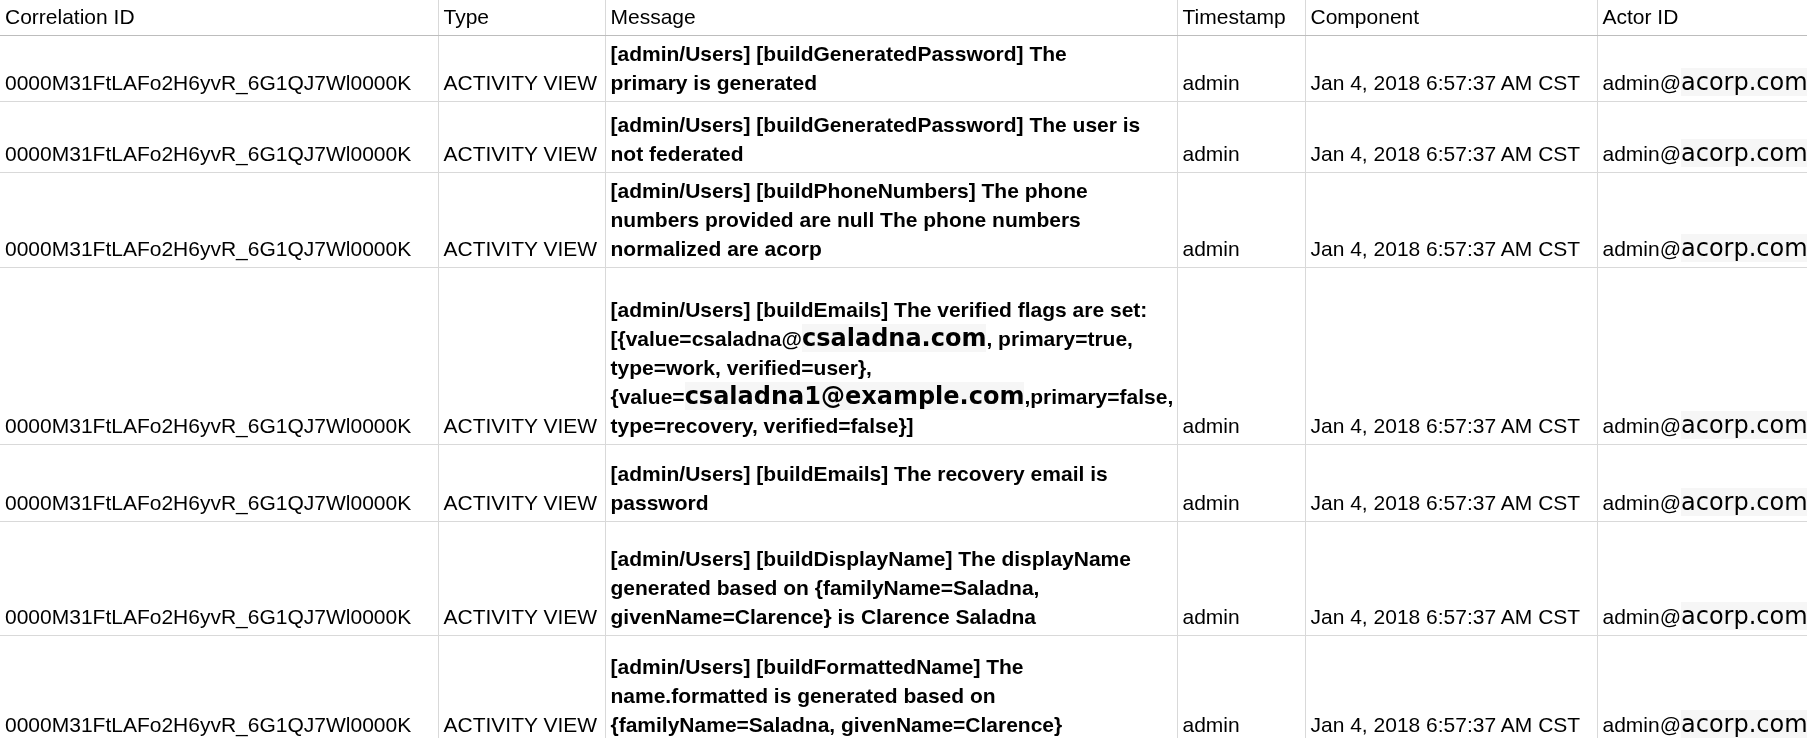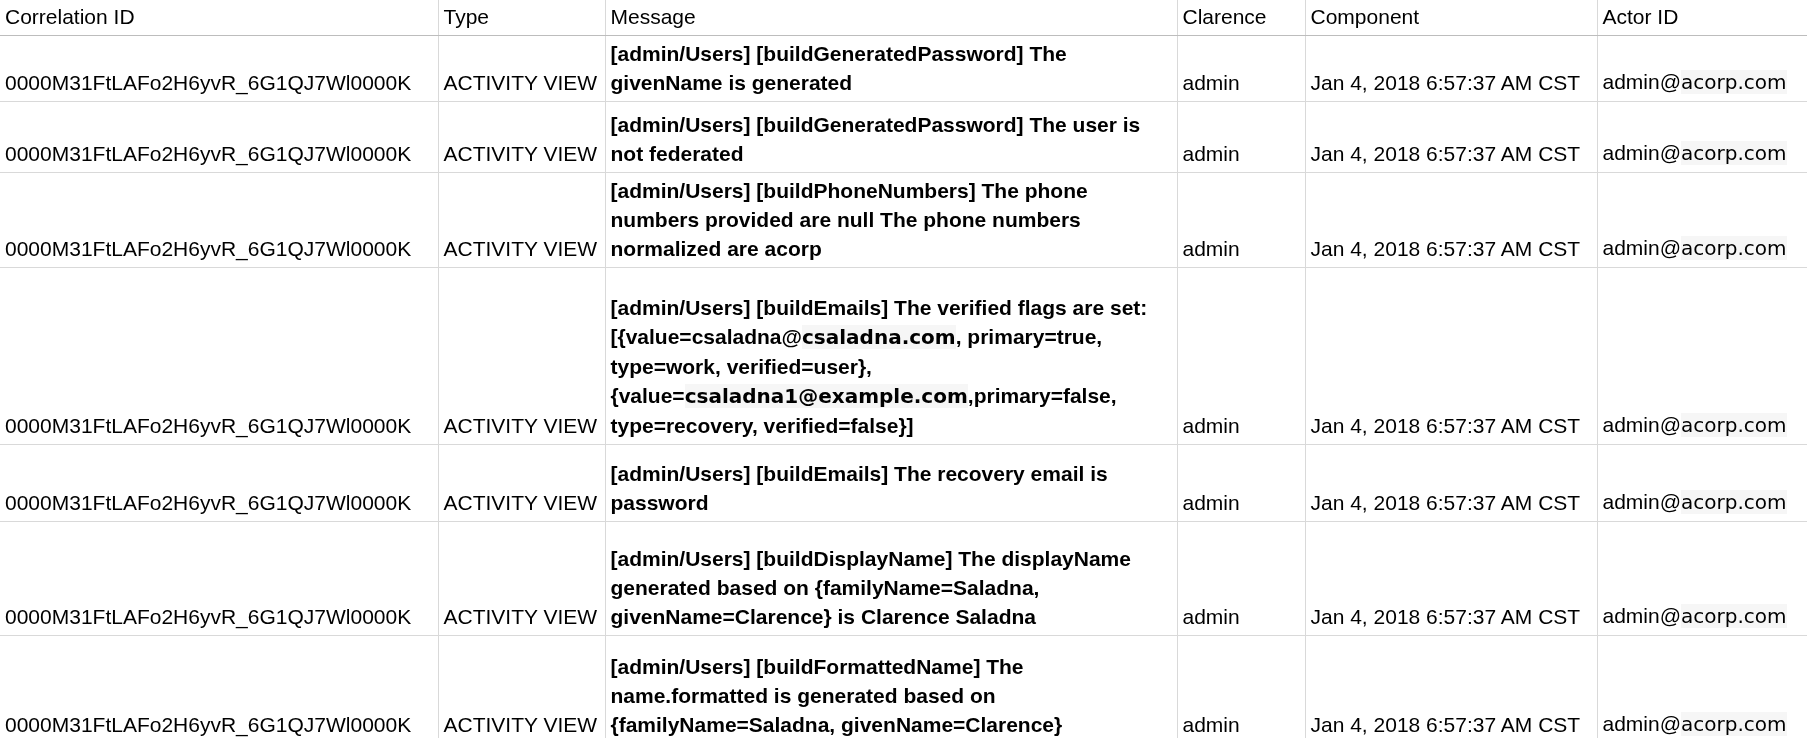--- a/index.html
+++ b/index.html
@@ -58,53 +58,53 @@
   tbody tr:nth-of-type(6) { height: 114px; }
   tbody tr:nth-of-type(7) { height: 107px; }
 
   td .msg-line {
     display: block;
     white-space: nowrap;
     font-weight: bold;
   }
   .redacted {
     font-family: "DejaVu Sans", sans-serif;
-    font-size: 20px;
+    font-size: 24px;
     background: #f6f6f6;
   }
 </style>
 </head>
 <body>
 
 <table class="grid">
   <colgroup>
     <col class="c0">
       <col class="c1">
       <col class="c2">
       <col class="c3">
       <col class="c4">
       <col class="c5">
   </colgroup>
   <thead>
     <tr>
       <th>Correlation ID</th>
       <th>Type</th>
       <th>Message</th>
-      <th>Clarence</th>
+      <th>Timestamp</th>
       <th>Component</th>
       <th>Actor ID</th>
     </tr>
   </thead>
   <tbody id="table-body">
       <tr>
         <td>0000M31FtLAFo2H6yvR_6G1QJ7Wl0000K</td>
         <td>ACTIVITY VIEW</td>
         <td>
           <div class="msg-line"><span>[admin/Users] [buildGeneratedPassword] The</span></div>
-          <div class="msg-line"><span>givenName is generated</span></div>
+          <div class="msg-line"><span>primary is generated</span></div>
         </td>
         <td>admin</td>
         <td>Jan 4, 2018 6:57:37 AM CST</td>
         <td><span>admin@</span><span class="redacted">acorp.com</span></td>
       </tr>
       <tr>
         <td>0000M31FtLAFo2H6yvR_6G1QJ7Wl0000K</td>
         <td>ACTIVITY VIEW</td>
         <td>
           <div class="msg-line"><span>[admin/Users] [buildGeneratedPassword] The user is</span></div>

